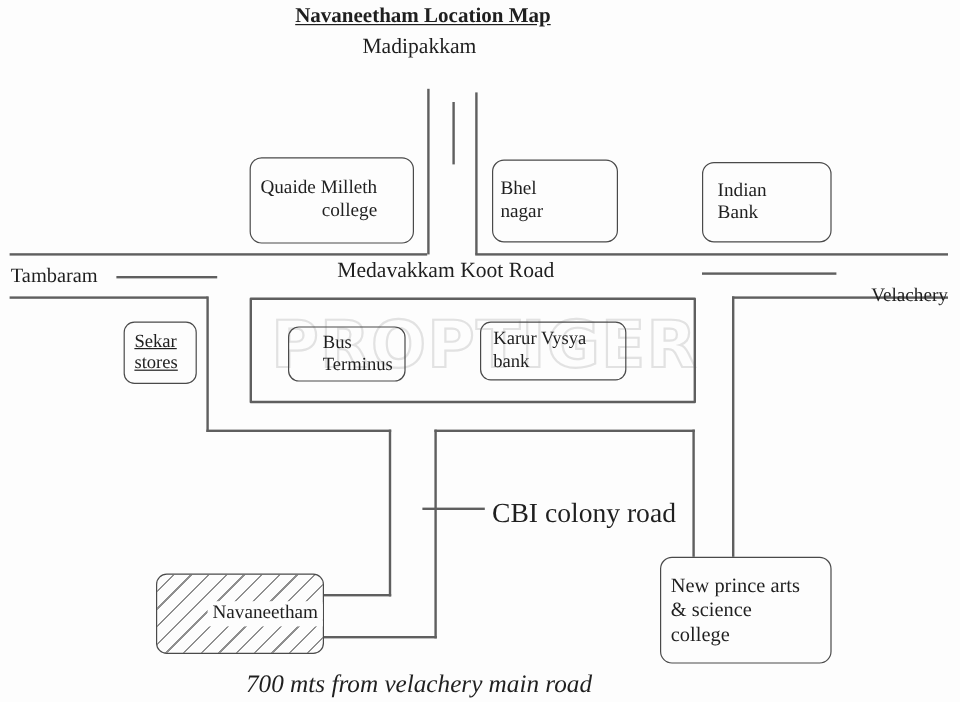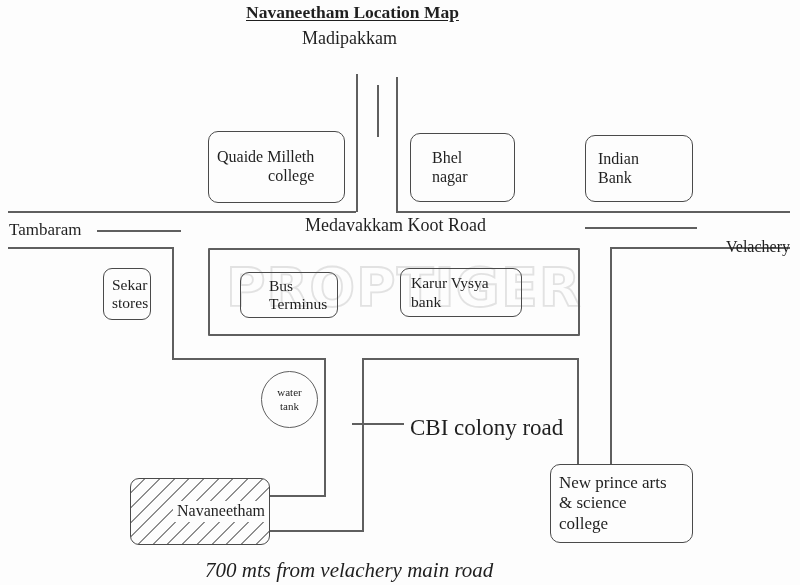--- a/index.html
+++ b/index.html
@@ -60,76 +60,72 @@
   <div class="vline" style="left:396px;top:77px;height:135px;"></div>
 
   <div class="hline" style="left:8px;top:211px;width:348px;"></div>
   <div class="hline" style="left:396px;top:211px;width:394px;"></div>
   <div class="hline" style="left:8px;top:247px;width:165px;"></div>
   <div class="hline" style="left:610px;top:247px;width:180px;"></div>
   <div class="hline" style="left:97px;top:230px;width:84px;"></div>
   <div class="hline" style="left:585px;top:227px;width:112px;"></div>
 
   <div class="lbl" style="left:9px;top:221px;font-size:17px;">Tambaram</div>
-  <div class="lbl" style="left:281px;top:216px;font-size:18px;margin-left:24px;">Medavakkam Koot Road</div>
+  <div class="lbl" style="left:281px;top:216px;font-size:18px;">Medavakkam Koot Road</div>
   <div class="lbl" style="left:726px;top:238px;font-size:16px;">Velachery</div>
 
   <div class="box" style="left:208px;top:131px;width:137px;height:72px;padding-left:8px;text-align:right;">
     <span class="txt">Quaide Milleth
 college</span>
   </div>
-  <div class="box" style="left:410px;top:133px;width:105px;height:69px;padding-left:21px;">
+  <div class="box" style="left:410px;top:133px;width:105px;height:69px;padding-left:6px;">
     <span class="txt">Bhel
 nagar</span>
   </div>
   <div class="box" style="left:585px;top:135px;width:108px;height:67px;padding-left:12px;">
     <span class="txt">Indian
 Bank</span>
   </div>
 
   <div class="bigrect" style="left:208px;top:248px;width:372px;height:88px;"></div>
   <div class="box smallbox" style="left:240px;top:272px;width:98px;height:46px;padding-left:28px;border-radius:9px;">
     <span class="txt">Bus
 Terminus</span>
   </div>
   <div class="box smallbox" style="left:400px;top:268px;width:122px;height:49px;padding-left:10px;border-radius:9px;">
     <span class="txt">Karur Vysya
 bank</span>
   </div>
 
-  <div class="box smallbox" style="left:103px;top:268px;width:48px;height:52px;padding-left:8px;border-radius:9px;">
+  <div class="box smallbox" style="left:103px;top:268px;width:61px;height:52px;padding-left:8px;border-radius:9px;text-decoration:underline;">
     <span class="txt">Sekar
 stores</span>
   </div>
 
   <div class="vline" style="left:172px;top:247px;height:113px;"></div>
   <div class="hline" style="left:172px;top:358px;width:154px;"></div>
   <div class="hline" style="left:362px;top:358px;width:217px;"></div>
 
   <div class="vline" style="left:324px;top:358px;height:139px;"></div>
   <div class="vline" style="left:362px;top:358px;height:174px;"></div>
   <div class="hline" style="left:352px;top:423px;width:52px;"></div>
   <div class="lbl" style="left:410px;top:415px;font-size:23px;">CBI colony road</div>
 
   <div class="hline" style="left:270px;top:495px;width:56px;"></div>
   <div class="hline" style="left:270px;top:530px;width:94px;"></div>
 
   <div class="vline" style="left:577px;top:358px;height:106px;"></div>
   <div class="vline" style="left:610px;top:247px;height:217px;"></div>
 
-  <div class="circle" style="left:261px;top:371px;width:57px;height:57px;">
-    <span class="txt">water
-tank</span>
-  </div>
 
   <div class="box hatch" style="left:130px;top:478px;width:140px;height:67px;justify-content:flex-end;">
     <span class="txt">Navaneetham</span>
   </div>
 
-  <div class="box" style="left:550px;top:464px;width:143px;height:79px;padding-left:8px;">
+  <div class="box" style="left:550px;top:464px;width:143px;height:89px;padding-left:8px;">
     <span class="txt" style="font-size:17px;">New prince arts
 &amp; science
 college</span>
   </div>
 
   <div class="lbl" style="left:205px;top:559px;font-size:21px;font-style:italic;">700 mts from velachery main road</div>
 
 </div>
 
 </body></html>

